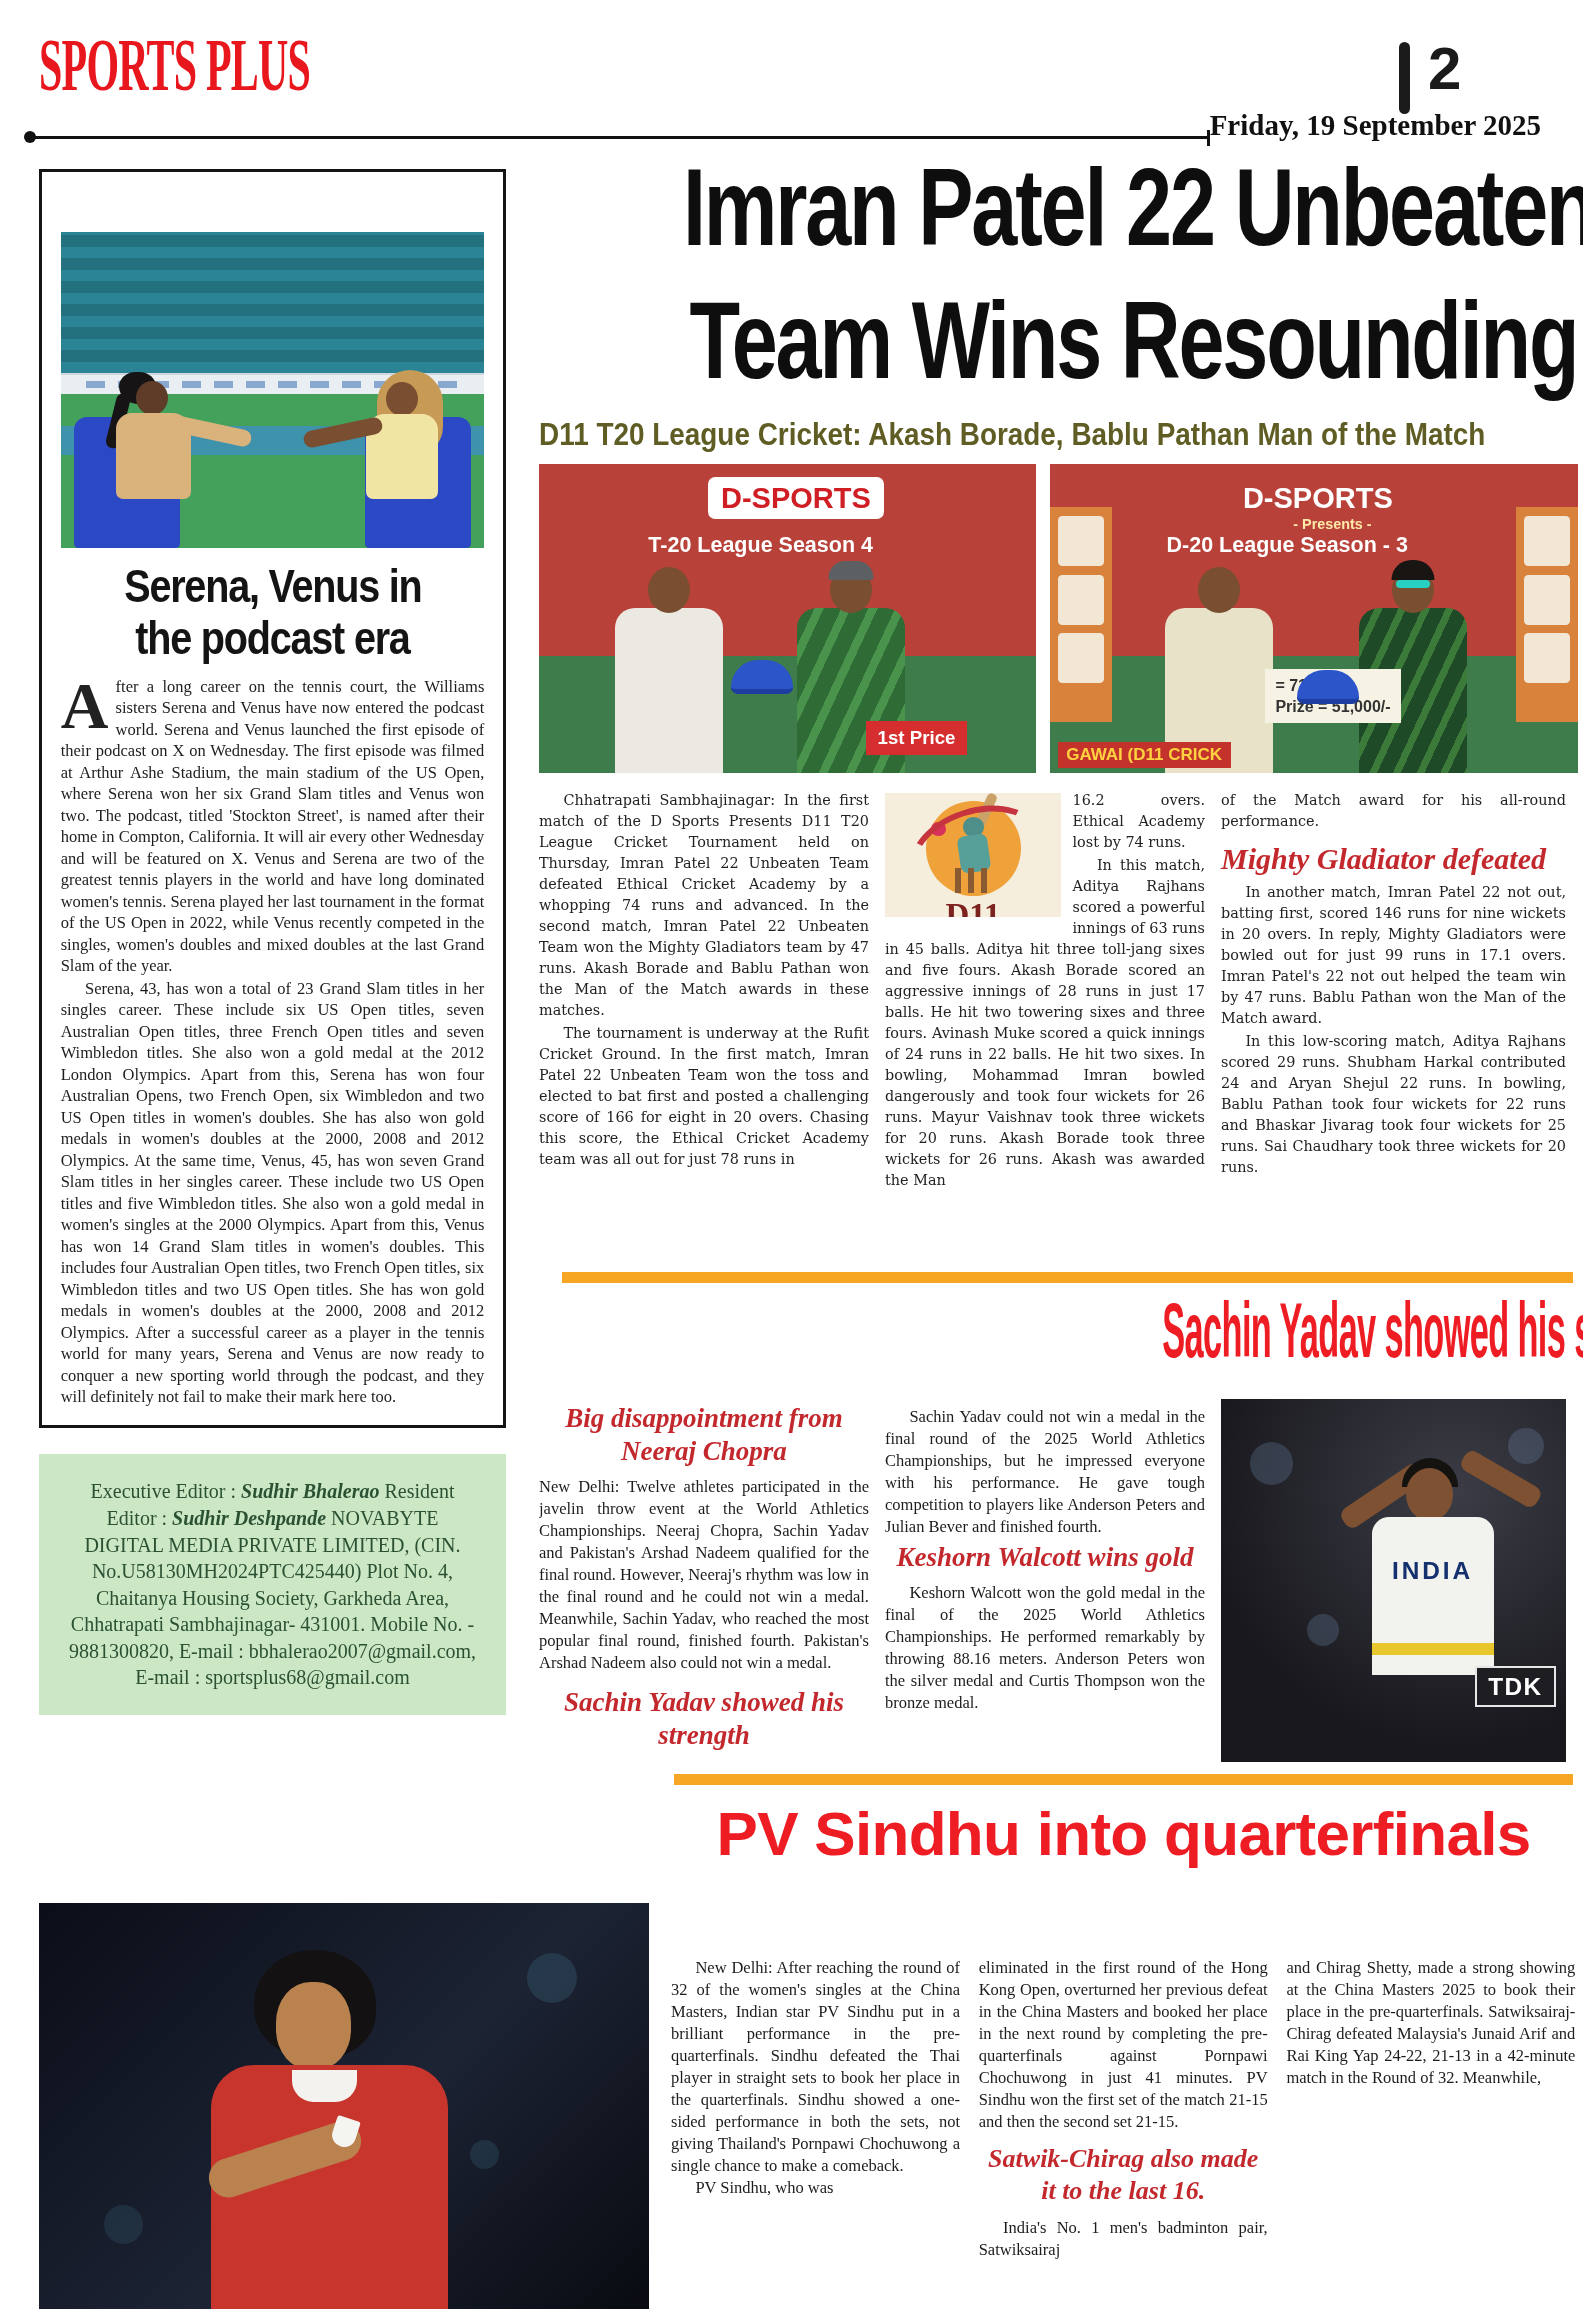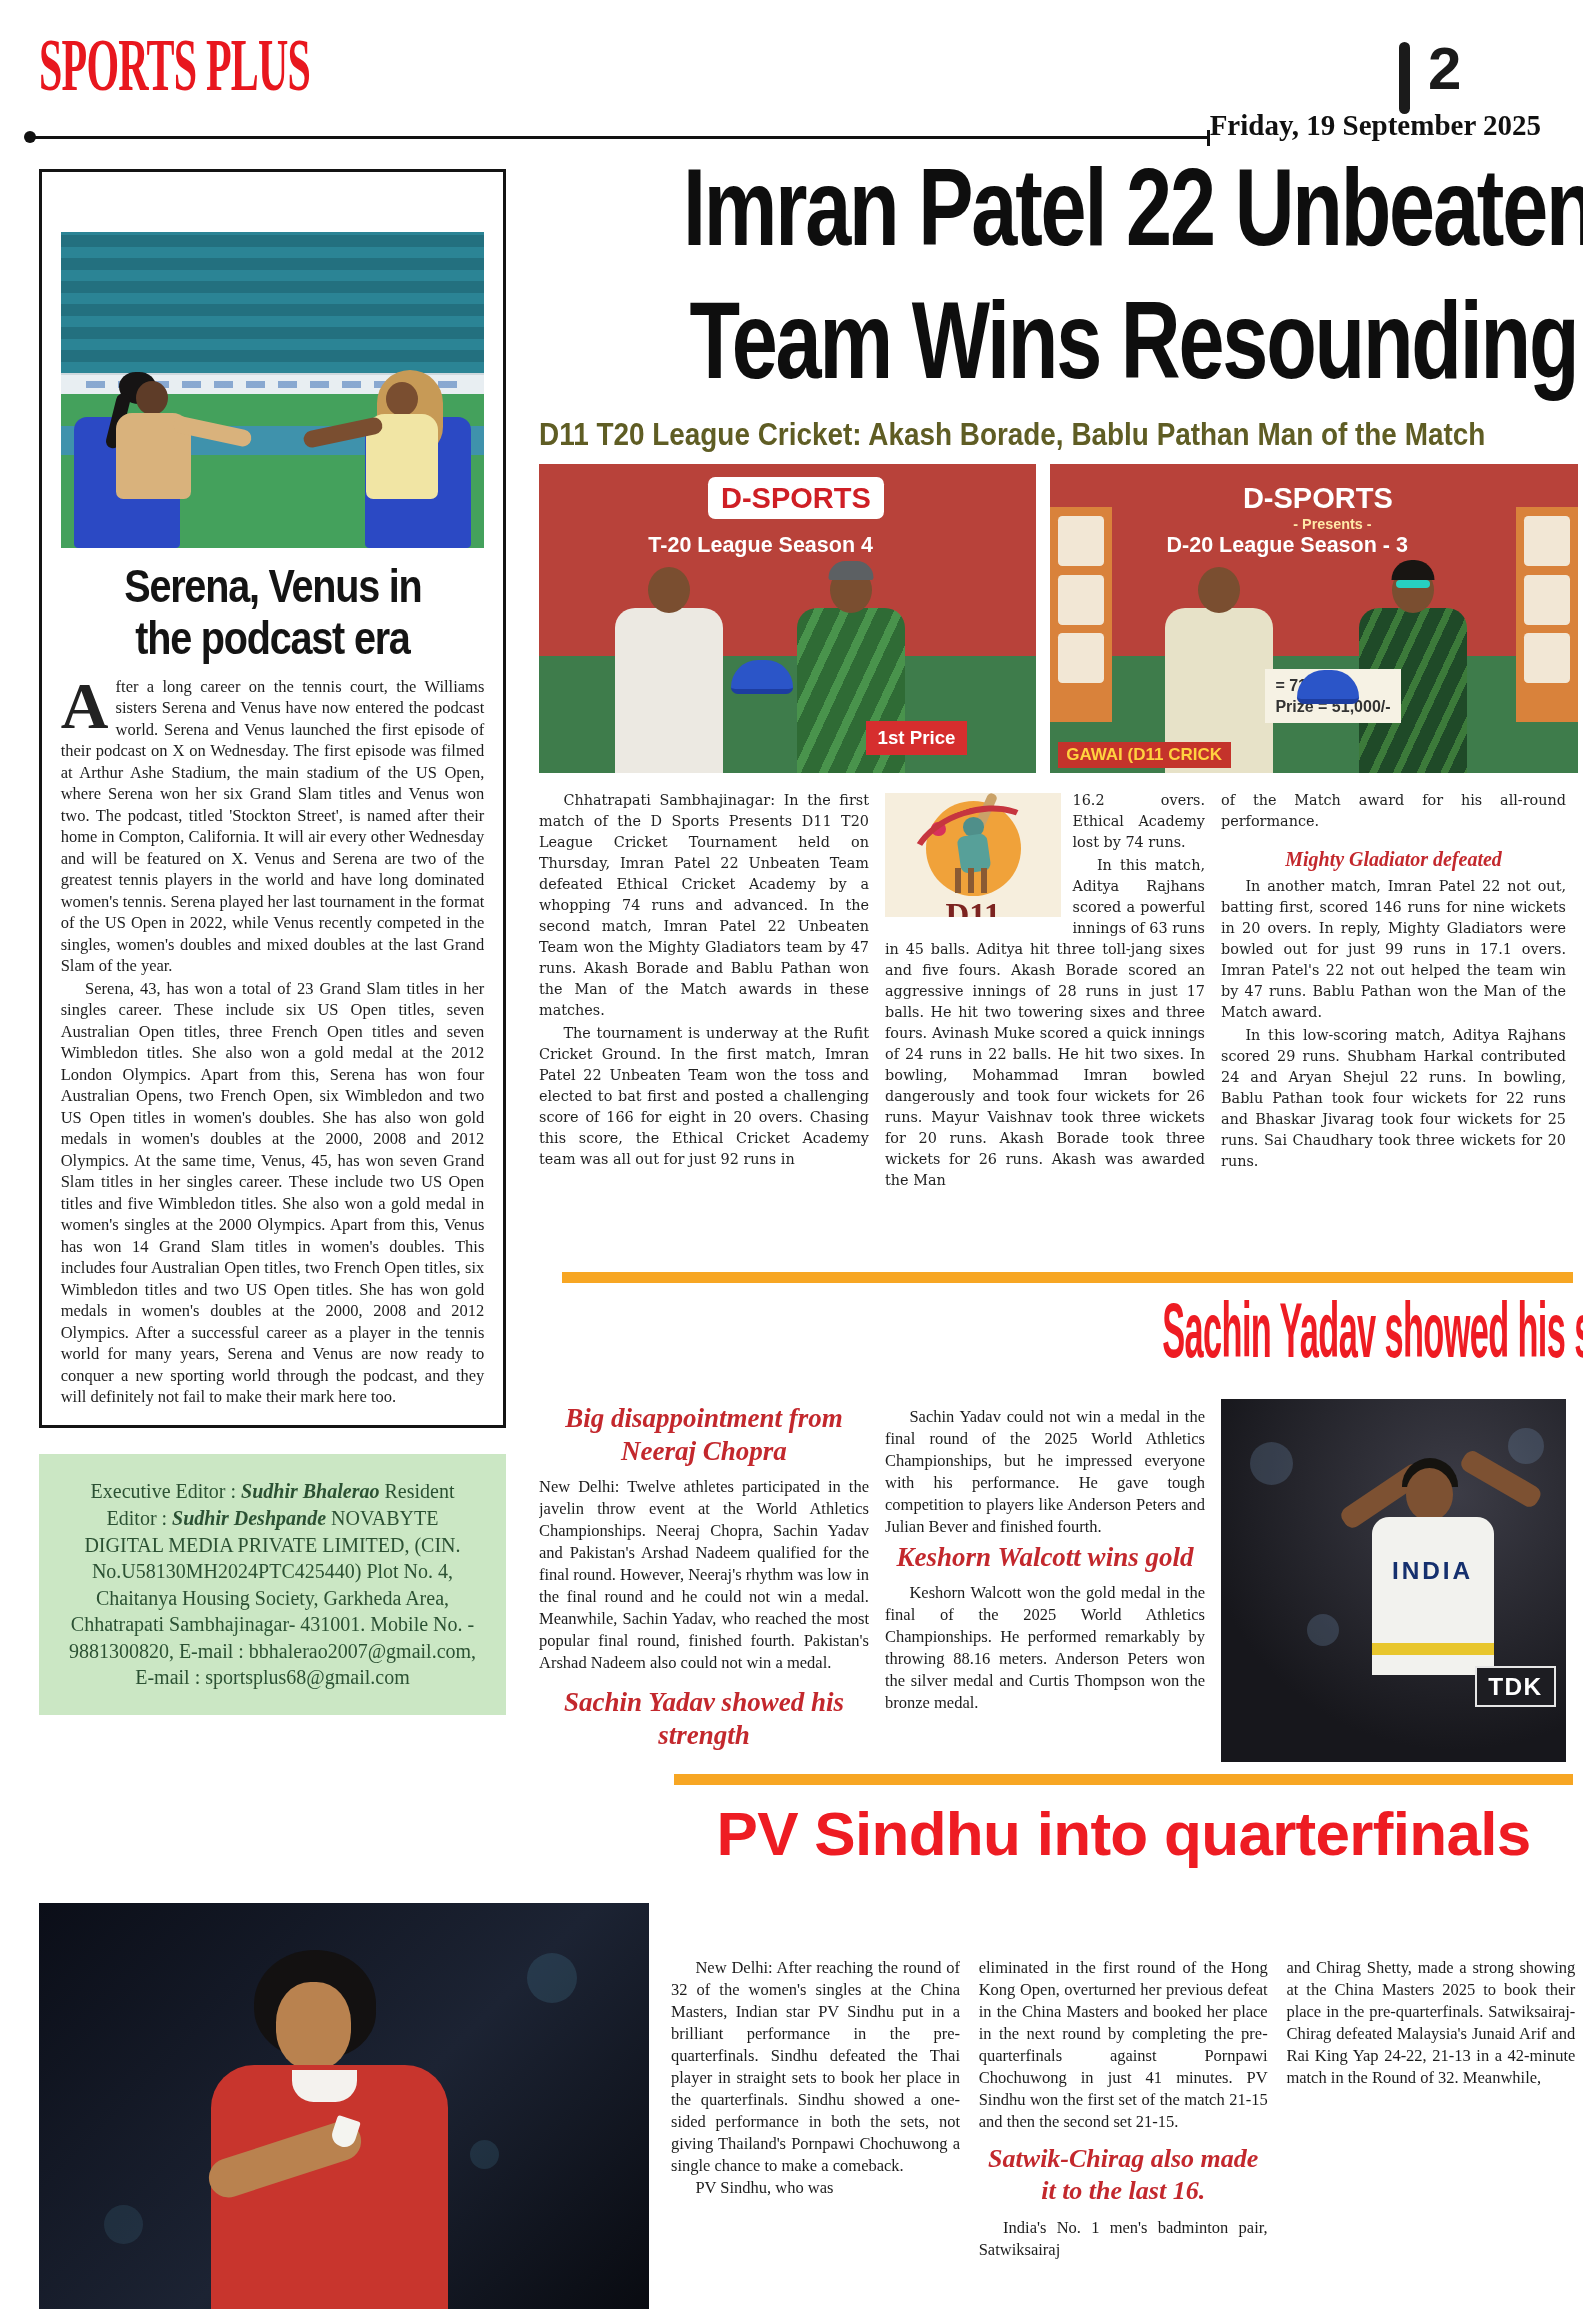--- a/index.html
+++ b/index.html
@@ -102,21 +102,21 @@
   .capt{position:absolute;left:7.2px;bottom:5.7px;background:#c4332b;color:#ffd23f;
         font-family:"Liberation Sans",sans-serif;font-weight:bold;font-size:17px;padding:2.9px 8.6px;}
 
   .crick-cols{margin-top:17px;display:flex;gap:16px;height:463px;overflow:hidden;}
   .ccol{font-family:"DejaVu Serif",serif;font-size:14.4px;line-height:21px;text-align:justify;color:#222;}
   .ccol.c1{width:330px;} .ccol.c2{width:320px;} .ccol.c3{width:345px;}
   .ccol p{margin:0;}
   .ccol p.ind{text-indent:24.4px;}
   .ccol p + p{margin-top:1.4px;}
   .red-sub{font-family:"Liberation Serif",serif;font-weight:bold;font-style:italic;
-           color:#c3282d;text-align:center;font-size:20px;line-height:34px;margin:10px 0 0;}
+           color:#c3282d;text-align:left;font-size:30px;line-height:34px;margin:10px 0 6px;}
 
   .d11{float:left;width:176px;height:124px;margin:2.9px 11.5px 4.3px 0;background:#f6eedd;text-align:center;position:relative;overflow:hidden;}
   .d11-circle{position:relative;width:95px;height:95px;margin:7.2px auto 0;background:#f0a23a;border-radius:50%;}
   .d11-swoosh{position:absolute;left:-18.7px;top:7.2px;width:129px;height:86px;border:6.5px solid transparent;
               border-top-color:#c6353f;border-radius:50%;transform:rotate(-18deg);}
   .d11-bat{position:absolute;left:53px;top:-8.6px;width:10px;height:47px;background:#caa268;border-radius:4.3px;transform:rotate(24deg);}
   .d11-helmet{position:absolute;left:37px;top:16px;width:21.5px;height:20px;background:#4f8f8a;border-radius:50%;}
   .d11-torso{position:absolute;left:33px;top:34px;width:30px;height:37px;background:#57a099;border-radius:7.2px;transform:rotate(-8deg);}
   .d11-ball{position:absolute;left:5.7px;top:21.5px;width:14.4px;height:14.4px;background:#d8315b;border-radius:50%;}
   .d11-wkt{position:absolute;left:29px;bottom:2.9px;width:32px;height:24.4px;
@@ -282,21 +282,21 @@
           <div>Prize = 51,000/-</div>
         </div>
         <div class="bluecap" data-interactable="false" style="left:247px;bottom:69px;"></div>
         <div class="capt" data-interactable="false">GAWAI (D11 CRICK</div>
       </div>
     </div>
 
     <div class="crick-cols" data-interactable="false">
       <div class="ccol c1" data-interactable="false">
         <p class="ind" data-interactable="false">Chhatrapati Sambhajinagar: In the first match of the D Sports Presents D11 T20 League Cricket Tournament held on Thursday, Imran Patel 22 Unbeaten Team defeated Ethical Cricket Academy by a whopping 74 runs and advanced. In the second match, Imran Patel 22 Unbeaten Team won the Mighty Gladiators team by 47 runs. Akash Borade and Bablu Pathan won the Man of the Match awards in these matches.</p>
-        <p class="ind" data-interactable="false">The tournament is underway at the Rufit Cricket Ground. In the first match, Imran Patel 22 Unbeaten Team won the toss and elected to bat first and posted a challenging score of 166 for eight in 20 overs. Chasing this score, the Ethical Cricket Academy team was all out for just 92 runs in</p>
+        <p class="ind" data-interactable="false">The tournament is underway at the Rufit Cricket Ground. In the first match, Imran Patel 22 Unbeaten Team won the toss and elected to bat first and posted a challenging score of 166 for eight in 20 overs. Chasing this score, the Ethical Cricket Academy team was all out for just 78 runs in</p>
       </div>
       <div class="ccol c2" data-interactable="false">
         <div class="d11" data-interactable="false">
           <div class="d11-circle" data-interactable="false">
             <div class="d11-ball"></div>
               <div class="d11-bat"></div>
               <div class="d11-helmet"></div>
             <div class="d11-torso"></div>
               <div class="d11-wkt"></div>
               <div class="d11-swoosh"></div>

